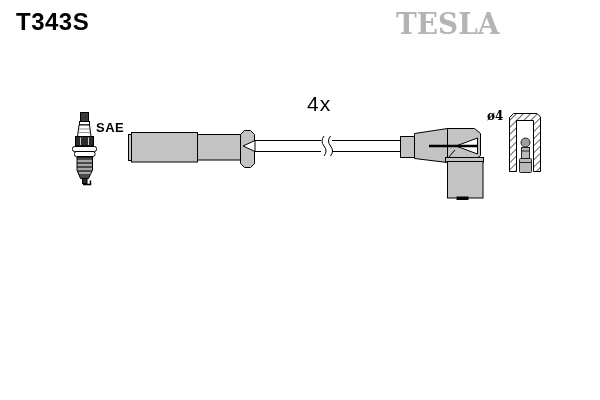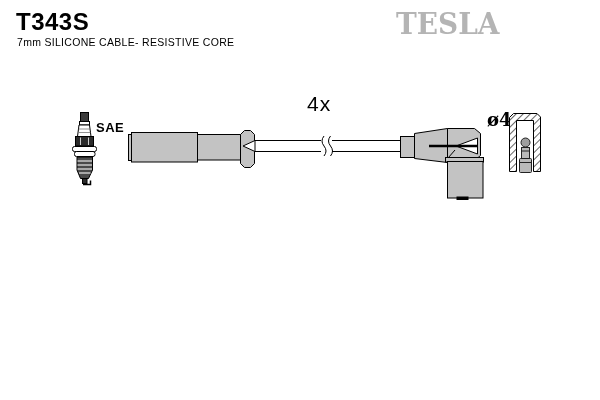--- a/index.html
+++ b/index.html
@@ -23,31 +23,30 @@
   .qty-label{
     position:absolute;left:307px;top:92px;
     font-size:21px;font-weight:400;letter-spacing:1px;
   }
   .sae-label{
     position:absolute;left:96px;top:120px;
     font-size:13px;font-weight:bold;letter-spacing:0.5px;
   }
   .dia-label{
     position:absolute;left:487px;top:109px;
-    font-family:"DejaVu Serif",serif;font-size:18px;font-weight:bold;
+    font-family:"DejaVu Serif",serif;font-size:12px;font-weight:bold;
   }
   svg{position:absolute;left:0;top:0;}
 </style>
 </head>
 <body>
 
 <div id="stage">
 
   <div class="part-number">T343S</div>
-  <div class="subtitle">7mm SILICONE CABLE- RESISTIVE CORE</div>
   <div class="brand">TESLA</div>
 
   <div class="qty-label">4x</div>
   <div class="sae-label">SAE</div>
   <div class="dia-label">ø4</div>
 
   <svg width="600" height="400" viewBox="0 0 600 400">
     <defs>
       <pattern id="hatch" width="5" height="5" patternUnits="userSpaceOnUse" patternTransform="rotate(45)">
         <rect width="5" height="5" fill="#ffffff"></rect>

